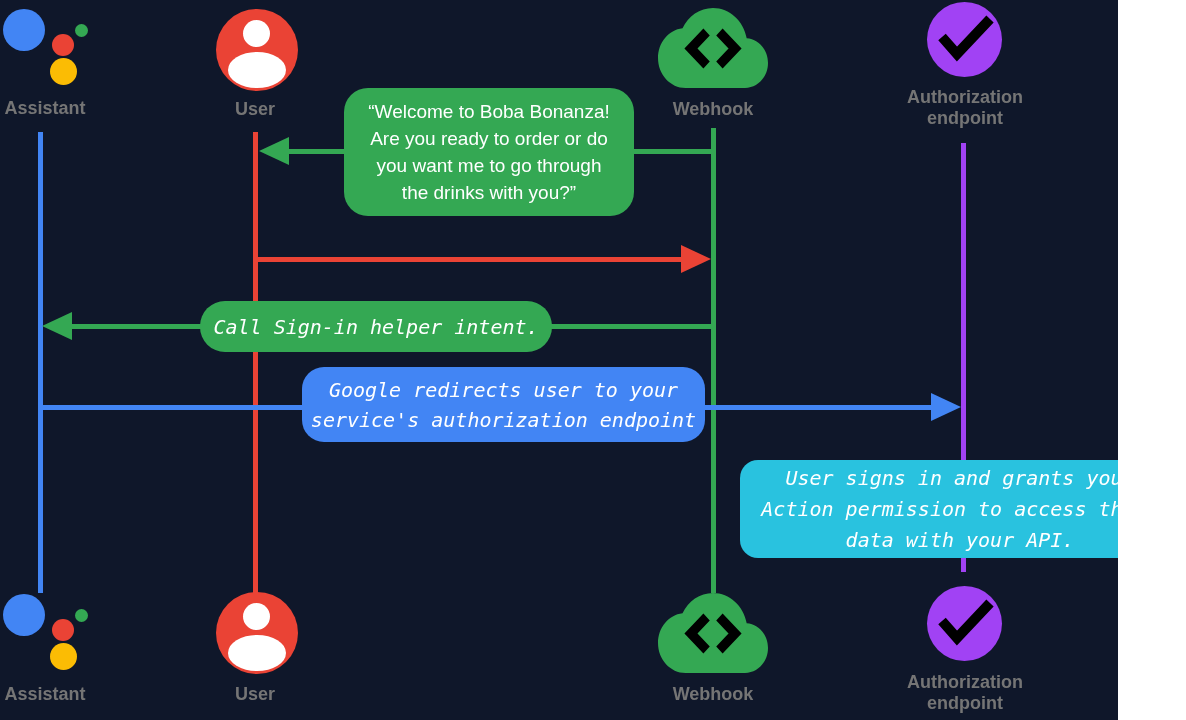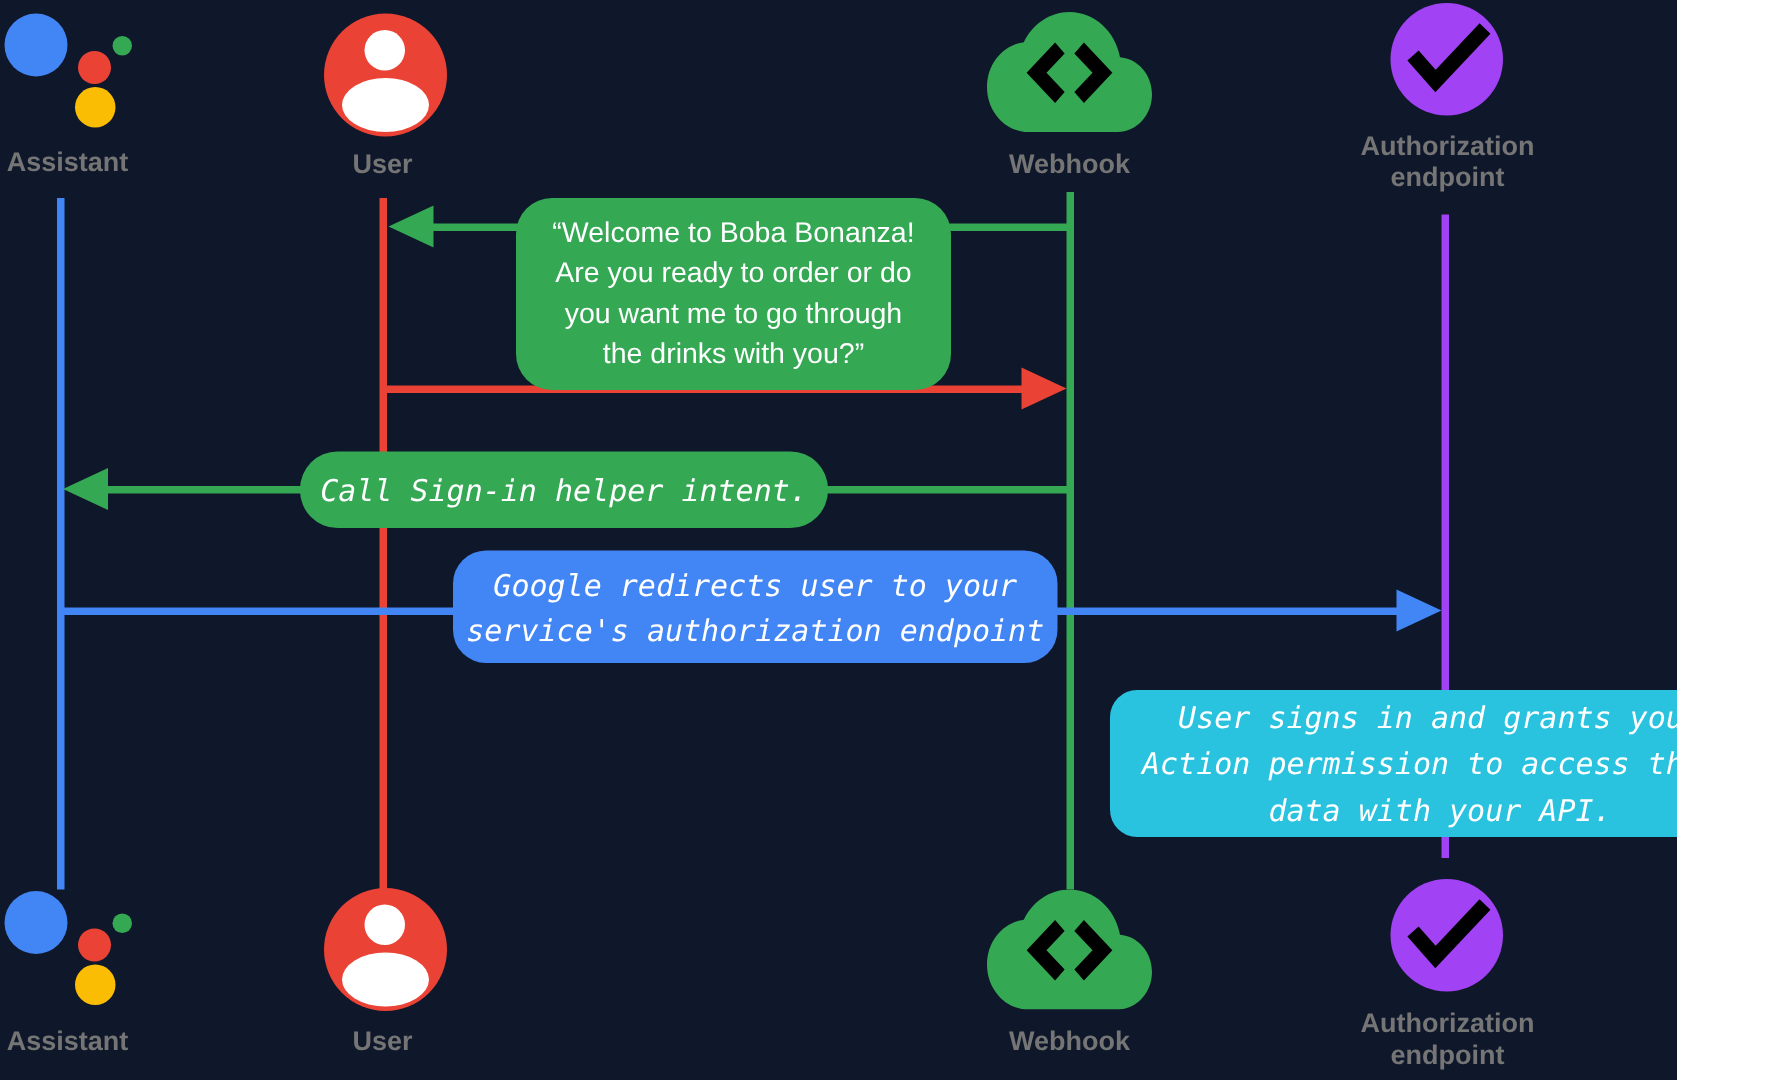--- a/index.html
+++ b/index.html
@@ -34,21 +34,21 @@
 
   
   .bubble {
     position: absolute; z-index: 4;
     display: flex; align-items: center; justify-content: center;
     text-align: center; color: #ffffff; white-space: pre;
   }
   .sans-bubble { font-family: "Liberation Sans", sans-serif; font-size: 19px; line-height: 27px; font-weight: 400; }
   .mono-bubble { font-family: "DejaVu Sans Mono", monospace; font-style: italic; font-size: 20px; }
 
-  .bubble-welcome  { left: 344px; top: 88px;  width: 290px; height: 128px; border-radius: 24px; background: #34A853; margin-top: 44px; }
+  .bubble-welcome  { left: 344px; top: 88px;  width: 290px; height: 128px; border-radius: 24px; background: #34A853; }
   .bubble-order    { left: 388px; top: 234px; width: 194px; height: 50px;  border-radius: 25px; background: #EA4335; }
   .bubble-signin   { left: 200px; top: 301px; width: 352px; height: 51px;  border-radius: 25px; background: #34A853; }
   .bubble-redirect { left: 302px; top: 367px; width: 403px; height: 75px;  border-radius: 22px; background: #4285F4; line-height: 30px; }
   .bubble-note     { left: 740px; top: 460px; width: 440px; height: 98px;  border-radius: 18px; background: #29C2DF; line-height: 31px; }
 
   
   .actor-label {
     position: absolute; z-index: 2;
     width: 220px; text-align: center;
     color: #757575; font-weight: 700; font-size: 18px; line-height: 21px;

